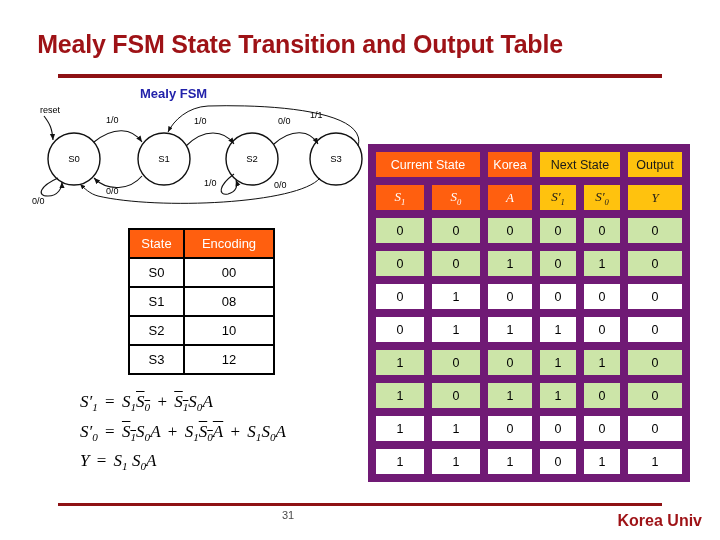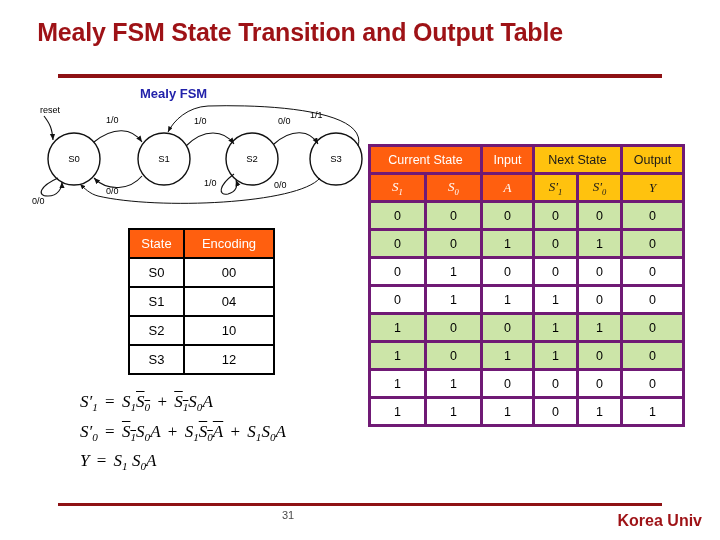--- a/index.html
+++ b/index.html
@@ -12,21 +12,21 @@
     background: #ffffff;
     font-family: "Liberation Sans", sans-serif;
     position: relative;
     overflow: hidden;
   }
 
   
   .slide-title {
     position: absolute;
     left: 0;
-    top: 18px;
+    top: 30px;
     width: 600px;
     text-align: center;
     color: #9E1216;
     font-family: "Liberation Sans", sans-serif;
     font-weight: bold;
     font-size: 25px;
     letter-spacing: -0.2px;
     white-space: nowrap;
   }
   .title-rule {
@@ -97,21 +97,21 @@
 
   
   .trans-table {
     position: absolute;
     left: 368px;
     top: 144px;
     border-collapse: collapse;
     table-layout: fixed;
   }
   .trans-table th, .trans-table td {
-    border: 3px solid #701a75;
+    border: 8px solid #701a75;
     height: 23px;
     text-align: center;
     vertical-align: middle;
     font-size: 12.5px;
     font-family: "Liberation Sans", sans-serif;
     font-weight: normal;
   }
   .th-orange { background: #FF5F0F; color: #FFFFFF; }
   .th-yellow { background: #FFC20E; color: #1A1A1A; }
   .sub-orange { background: #FF5F0F; color: #FFFFFF; }
@@ -252,21 +252,21 @@
       <th>Encoding</th>
     </tr>
   </thead>
   <tbody>
     <tr>
       <td>S0</td>
       <td>00</td>
     </tr>
     <tr>
       <td>S1</td>
-      <td>04</td>
+      <td>08</td>
     </tr>
     <tr>
       <td>S2</td>
       <td>10</td>
     </tr>
     <tr>
       <td>S3</td>
       <td>12</td>
     </tr>
   </tbody>
@@ -277,21 +277,21 @@
     <col class="tc-s1">
       <col class="tc-s0">
       <col class="tc-a">
     <col class="tc-ns1">
       <col class="tc-ns0">
       <col class="tc-y">
   </colgroup>
   <thead>
     <tr>
       <th class="th-orange" colspan="2">Current State</th>
-      <th class="th-orange" colspan="1">Input</th>
+      <th class="th-orange" colspan="1">Korea</th>
       <th class="th-yellow" colspan="2">Next State</th>
       <th class="th-yellow" colspan="1">Output</th>
     </tr>
     <tr>
       <th class="sub-orange">
         <span class="mth"><span>S</span><sub>1</sub></span>
       </th>
       <th class="sub-orange">
         <span class="mth"><span>S</span><sub>0</sub></span>
       </th>

